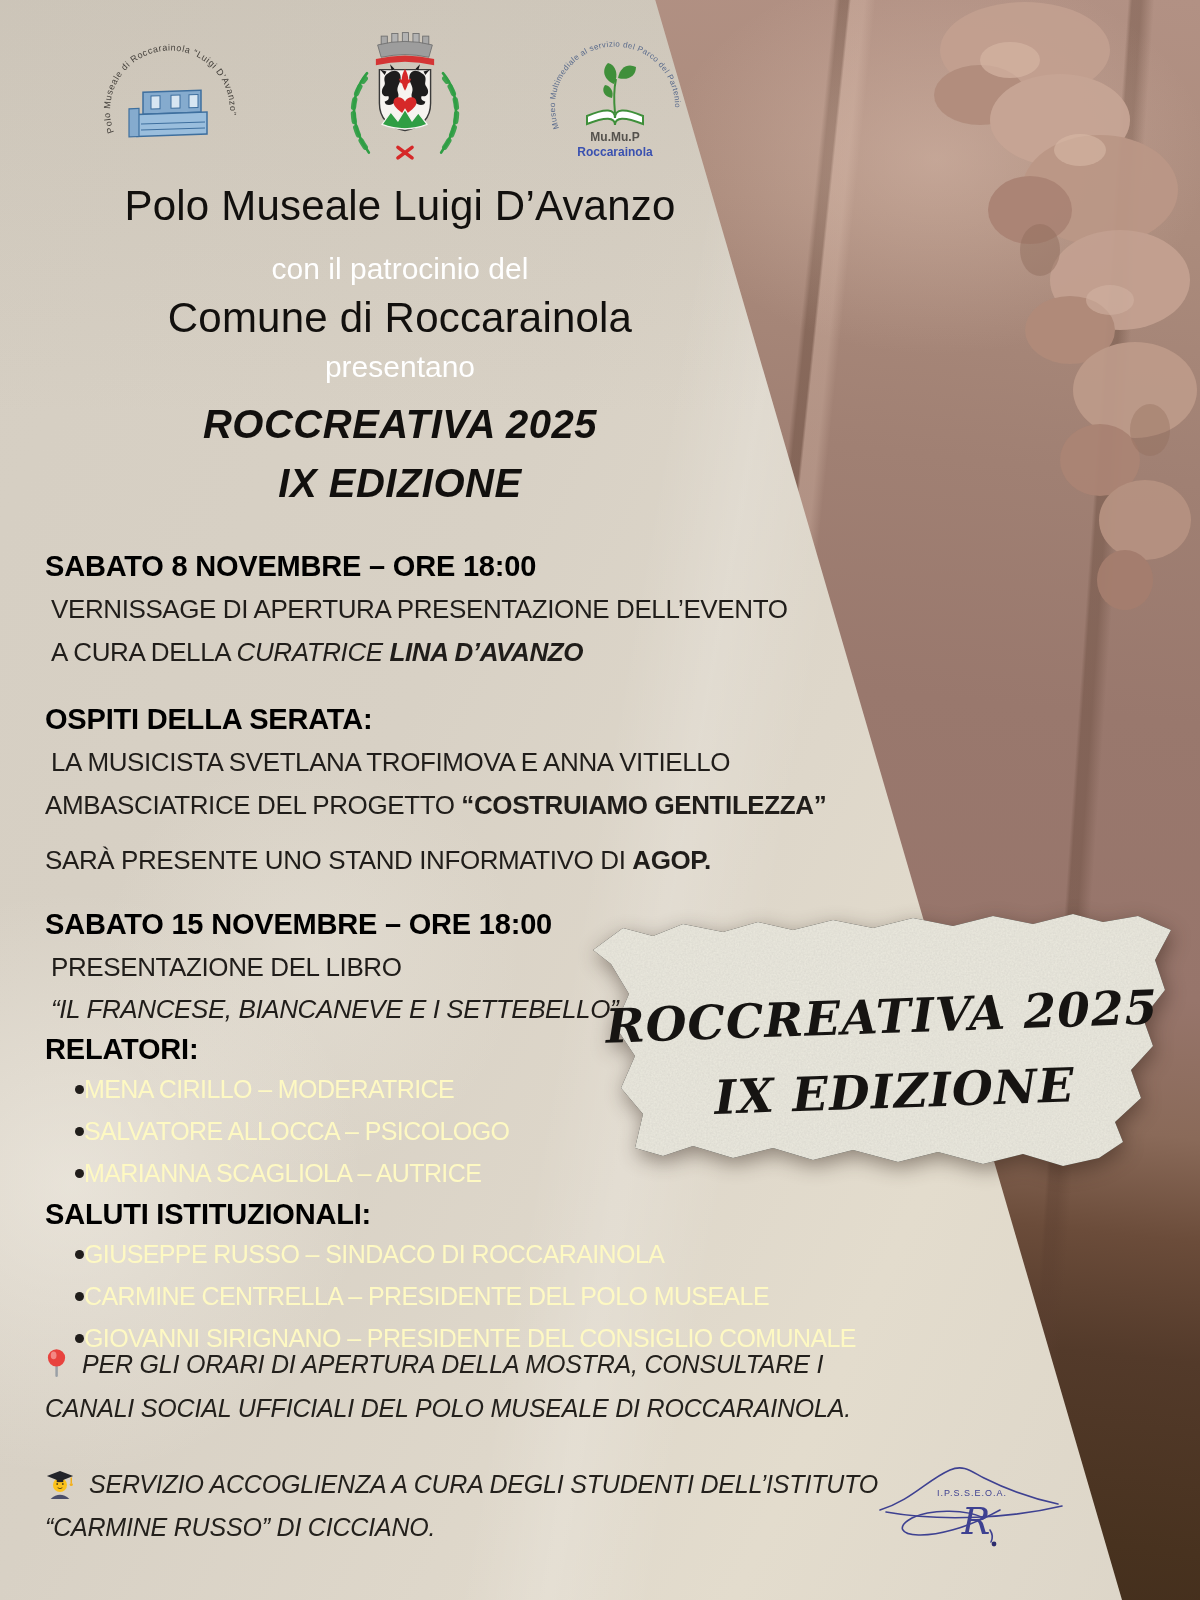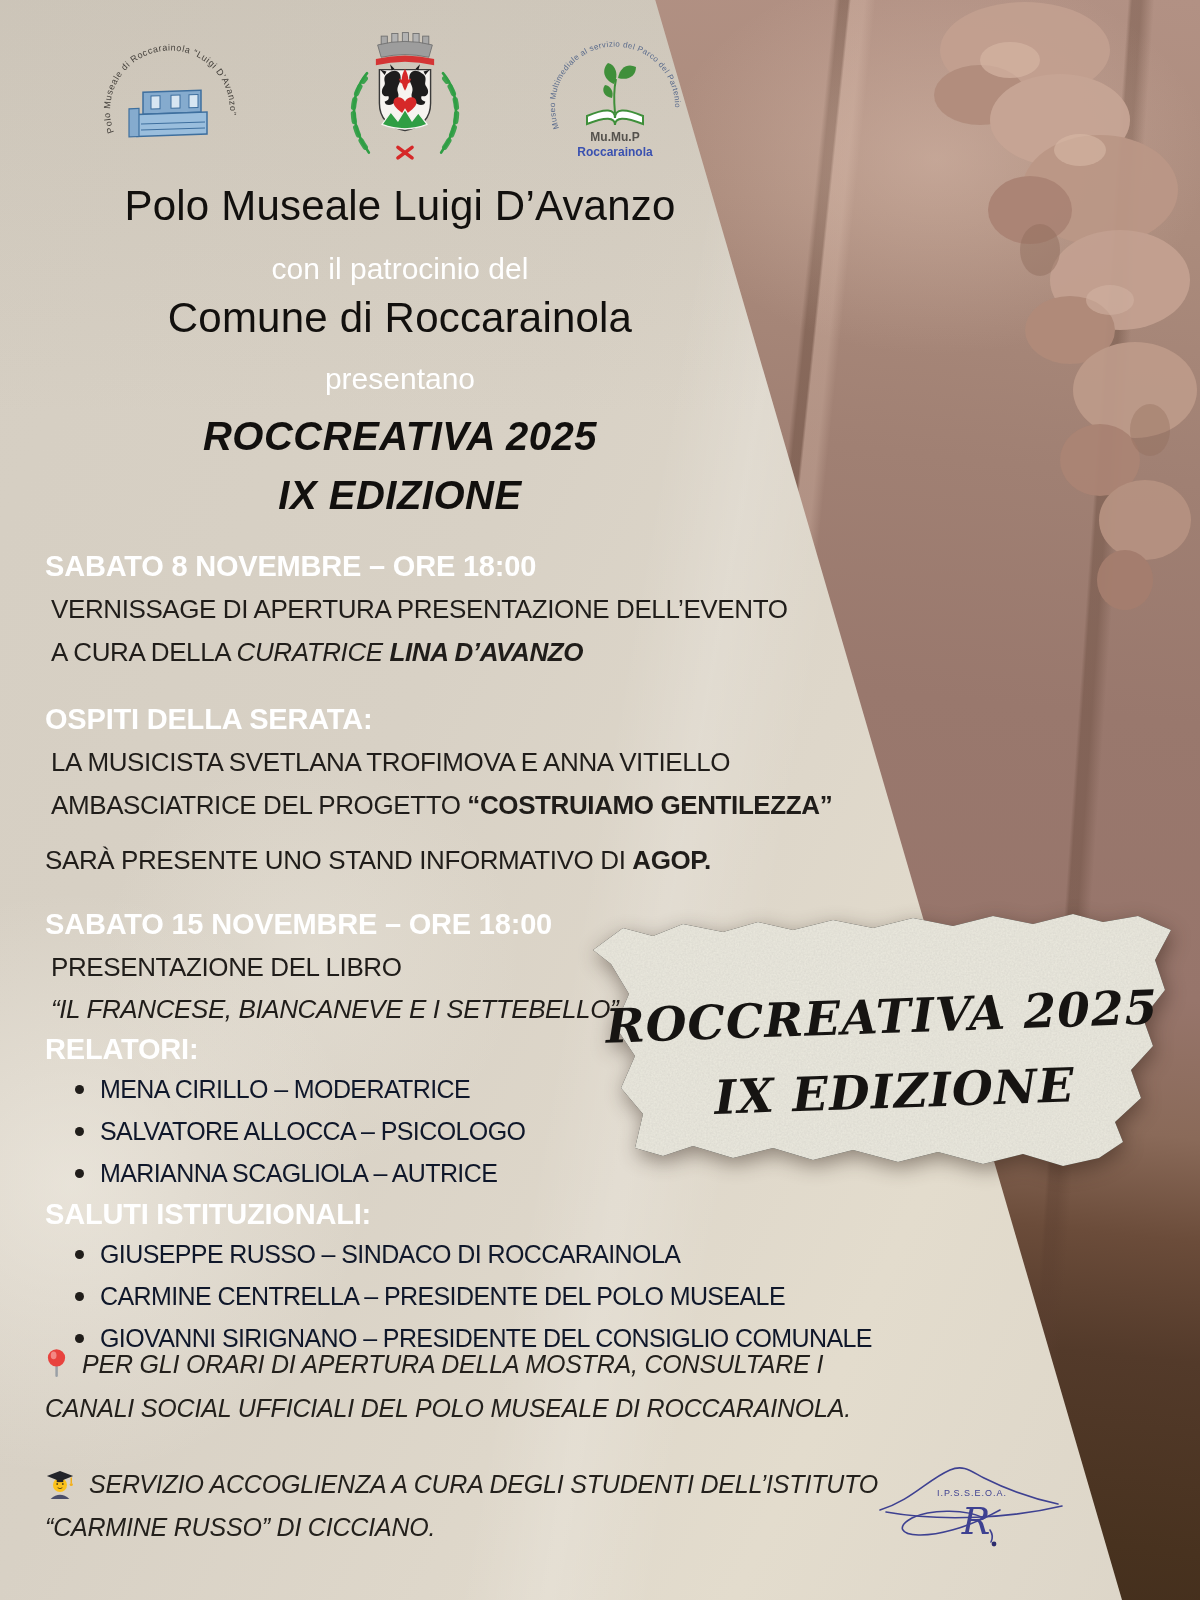--- a/index.html
+++ b/index.html
@@ -24,28 +24,28 @@
       radial-gradient(circle 300px at 26% 60%, rgba(240,236,226,.35), transparent 70%),
       linear-gradient(100deg, transparent 50%, rgba(255,255,255,.16) 56%, transparent 63%),
       linear-gradient(to bottom, rgba(150,140,126,.14), transparent 26%),
       linear-gradient(115deg,#d5cec2 0%,#d8d1c5 38%,#ded7ca 60%,#e3dccd 76%,#dcd5c8 100%);
   }
 
   
   .abs{position:absolute;}
   .center-col{left:0;width:800px;text-align:center;color:#1c1a17;}
   .line{white-space:nowrap;color:#201d1a;font-size:26px;letter-spacing:-.4px;}
-  .h{font-weight:bold;font-size:29px;letter-spacing:-.2px;color:#ffffff;}
+  .h{font-weight:bold;font-size:29px;letter-spacing:-.2px;color:#000000;}
   .it{font-style:italic;margin-top:20px;}
   .b{font-weight:bold;}
   .title{font-size:42px;font-weight:normal;letter-spacing:.2px;color:#12100e;}
   .mid{font-size:30px;color:#ffffff;}
   .ev{font-size:40px;font-weight:bold;font-style:italic;letter-spacing:.5px;color:#12100e;}
   ul.blist{list-style:none;margin:0;padding:0 0 0 30px;}
-  ul.blist li{display:flex;align-items:center;gap:16px;height:42px;font-size:25px;letter-spacing:-.6px;color:#0f172a;white-space:nowrap;}
+  ul.blist li{display:flex;align-items:center;height:42px;font-size:25px;letter-spacing:-.6px;color:#fef9c3;white-space:nowrap;}
   .dot{width:9px;height:9px;border-radius:50%;background:#201d1a;flex:none;}
   .note{font-style:italic;font-size:25px;letter-spacing:-.2px;color:#23201c;white-space:nowrap;}
   .note-row{display:flex;align-items:center;gap:14px;}
   .script{font-family:"DejaVu Serif","Liberation Serif",serif;font-style:italic;font-weight:bold;font-size:47px;letter-spacing:1px;fill:#161412;}
   .ring{font-size:9px;letter-spacing:.6px;fill:#45413c;font-family:"Liberation Sans",sans-serif;}
   .ring2{font-size:8px;letter-spacing:.4px;fill:#5a6b8c;font-family:"Liberation Sans",sans-serif;}
 </style>
 </head>
 <body>
 
@@ -140,37 +140,37 @@
     </g>
     <path d="M47,88 q28,-12 28,2 q0,-14 28,-2 l0,8 q-28,-11 -28,1 q0,-12 -28,-1 z" fill="#ffffff" stroke="#3f8f3a" stroke-width="2"></path>
     <text x="75" y="113" text-anchor="middle" font-size="12" font-weight="bold" fill="#55524d">Mu.Mu.P</text>
     <text x="75" y="128" text-anchor="middle" font-size="12" font-weight="bold" fill="#3a51b0">Roccarainola</text>
   </svg>
 
   <div class="abs center-col" style="top:182px">
     <div class="title">Polo Museale Luigi D’Avanzo</div>
     <div class="mid" style="margin-top:22px">con il patrocinio del</div>
     <div class="title" style="margin-top:8px">Comune di Roccarainola</div>
-    <div class="mid" style="margin-top:20px">presentano</div>
+    <div class="mid" style="margin-top:8px">presentano</div>
     <div class="ev" style="margin-top:18px">ROCCREATIVA 2025</div>
     <div class="ev" style="margin-top:14px">IX EDIZIONE</div>
   </div>
 
   <div class="abs" style="left:45px;top:550px">
     <div class="h">SABATO 8 NOVEMBRE – ORE 18:00</div>
     <div class="line" style="margin:11px 0 0 6px">VERNISSAGE DI APERTURA PRESENTAZIONE DELL’EVENTO</div>
     <div class="line" style="margin:12px 0 0 6px">
       <span>A CURA DELLA </span><span class="it">CURATRICE </span><span class="it b">LINA D’AVANZO</span>
     </div>
   </div>
 
   <div class="abs" style="left:45px;top:703px">
     <div class="h">OSPITI DELLA SERATA:</div>
     <div class="line" style="margin:11px 0 0 6px">LA MUSICISTA SVETLANA TROFIMOVA E ANNA VITIELLO</div>
-    <div class="line" style="margin:12px 0 0 6px">
+    <div class="line" style="margin:12px 0 0 0">
       <span>AMBASCIATRICE DEL PROGETTO </span><span class="b">“COSTRUIAMO GENTILEZZA”</span>
     </div>
   </div>
 
   <div class="abs line" style="left:45px;top:845px">
     <span>SARÀ PRESENTE UNO STAND INFORMATIVO DI </span><span class="b">AGOP.</span>
   </div>
 
   <div class="abs" style="left:45px;top:908px">
     <div class="h">SABATO 15 NOVEMBRE – ORE 18:00</div>

